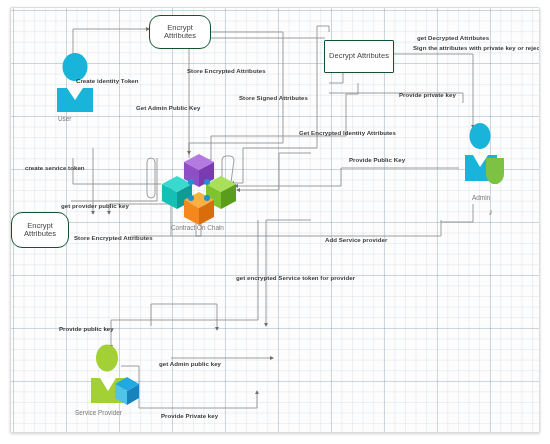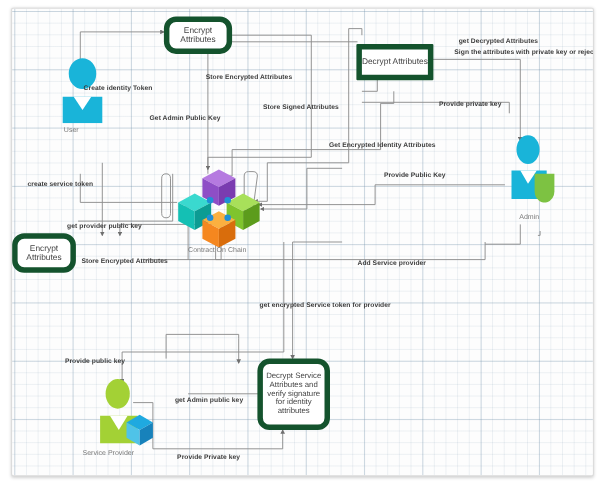--- a/index.html
+++ b/index.html
@@ -38,21 +38,21 @@
     pointer-events:none;
   }
   #svgwrap{position:absolute;inset:0;}
   svg{display:block;}
 
   
   .node{
     position:absolute;
     box-sizing:border-box;
     background:#ffffff;
-    border:5px solid #14532d;
+    border:1px solid #14532d;
     display:flex;align-items:center;justify-content:center;
     text-align:center;
     color:#444;
     line-height:1.12;
   }
   .node.rounded{border-radius:11px;}
   .node.sq{border-radius:1px;margin-top:20px;}
 
   
   .lbl{
@@ -166,27 +166,20 @@
 
     <div class="node sq" style="left:313px;top:12px;width:70px;height:33px;font-size:7.6px;">
       <span>Decrypt Attributes</span>
     </div>
 
     <div class="node rounded" style="left:0px;top:204px;width:58px;height:36px;font-size:7.6px;flex-direction:column;">
       <span>Encrypt</span>
       <span>Attributes</span>
     </div>
 
-    <div class="node rounded" style="left:223px;top:318px;width:66px;height:65px;font-size:7.1px;flex-direction:column;">
-      <span>Decrypt Service</span>
-      <span>Attributes and</span>
-      <span>verify signature</span>
-      <span>for identity</span>
-      <span>attributes</span>
-    </div>
 
     <div class="actor" style="left:38px;top:44px;width:52px;height:60px;">
       <svg width="52" height="60" viewBox="0 0 52 60">
         <ellipse cx="26" cy="15" rx="12.5" ry="14" fill="#19b4d9"></ellipse>
         <path d="M 8,36 L 44,36 L 44,60 L 8,60 Z" fill="#19b4d9"></path>
         <path d="M 18,36 L 26,48 L 34,36 Z" fill="#ffffff"></path>
       </svg>
     </div>
     <div class="cap" style="left:47px;top:107px;">User</div>
 

